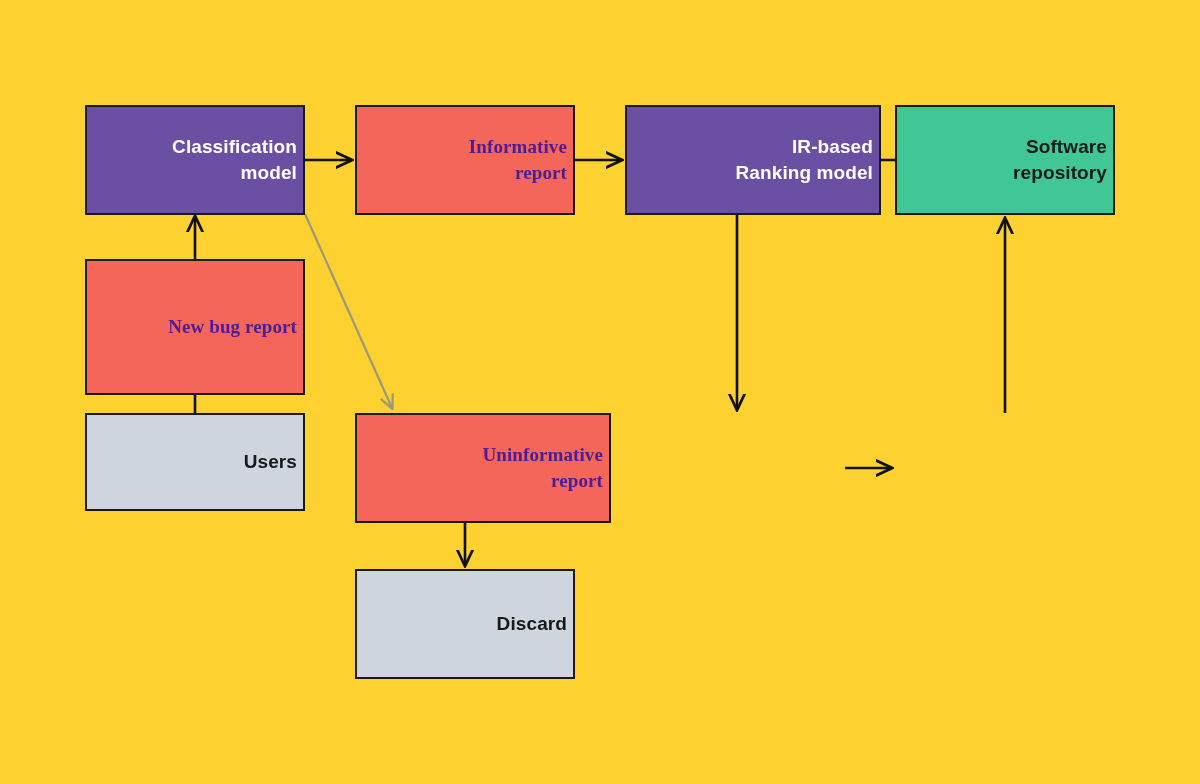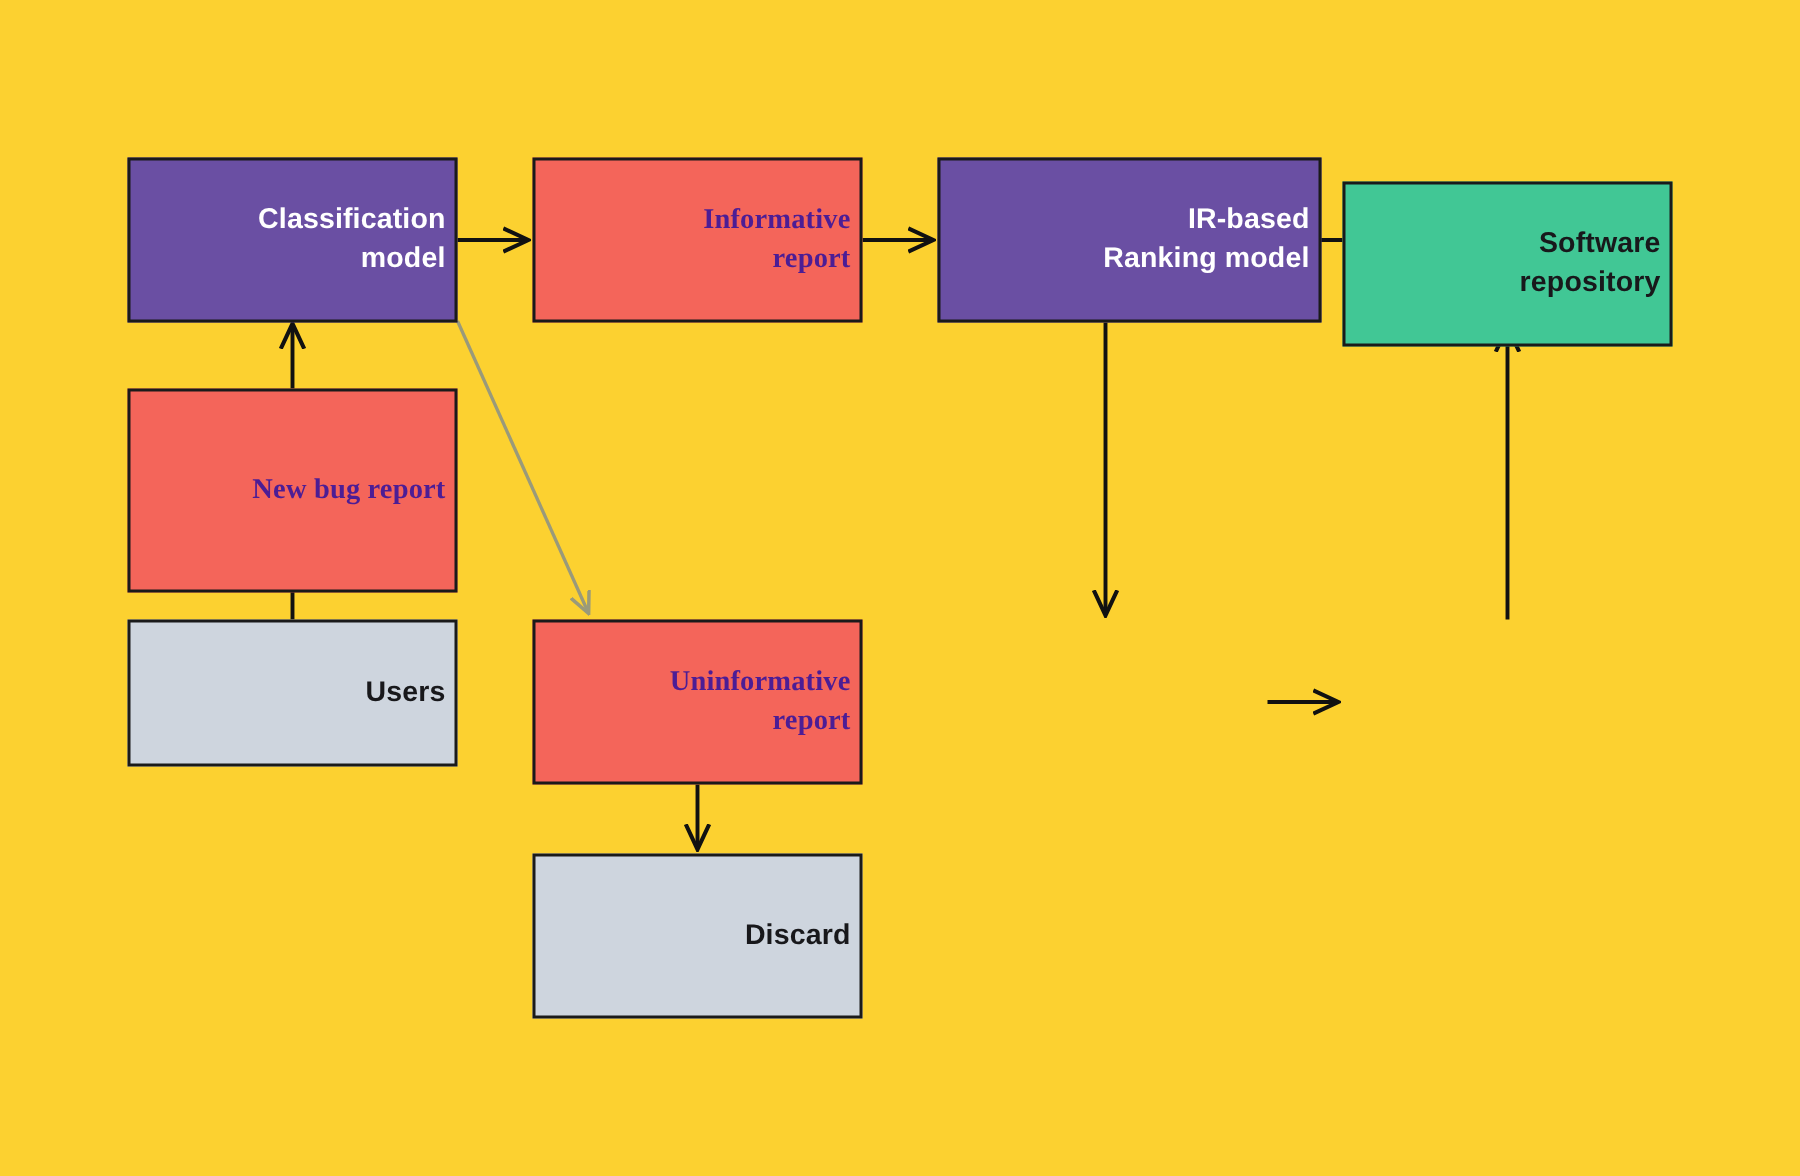--- a/index.html
+++ b/index.html
@@ -71,20 +71,20 @@
       <line x1="845" y1="468" x2="891" y2="468" stroke="#111111" stroke-width="2.6" marker-end="url(#arrow-black)"></line>
       <line x1="1005" y1="413" x2="1005" y2="219" stroke="#111111" stroke-width="2.6" marker-end="url(#arrow-black)"></line>
       <line x1="465" y1="523" x2="465" y2="565" stroke="#111111" stroke-width="2.6" marker-end="url(#arrow-black)"></line>
     </svg>
 <div class="node purple" style="left: 85px; top: 105px; width: 220px; height: 110px;"><span class="node-label">Classification
 model</span></div>
     <div class="node red" style="left: 355px; top: 105px; width: 220px; height: 110px;"><span class="node-label">Informative
 report</span></div>
     <div class="node purple" style="left: 625px; top: 105px; width: 256px; height: 110px;"><span class="node-label">IR-based
 Ranking model</span></div>
-    <div class="node green" style="left: 895px; top: 105px; width: 220px; height: 110px; margin-top: 16px;"><span class="node-label">Software
+    <div class="node green" style="left: 895px; top: 105px; width: 220px; height: 110px;"><span class="node-label">Software
 repository</span></div>
     <div class="node red" style="left: 85px; top: 259px; width: 220px; height: 136px;"><span class="node-label">New bug report</span></div>
     <div class="node gray" style="left: 85px; top: 413px; width: 220px; height: 98px;"><span class="node-label">Users</span></div>
-    <div class="node red" style="left: 355px; top: 413px; width: 220px; height: 110px;"><span class="node-label">Uninformative
+    <div class="node red" style="left: 355px; top: 413px; width: 256px; height: 110px;"><span class="node-label">Uninformative
 report</span></div>
     <div class="node gray" style="left: 355px; top: 569px; width: 220px; height: 110px; padding-left: 38px;"><span class="node-label">Discard</span></div>
   </div>
 
 </body></html>

